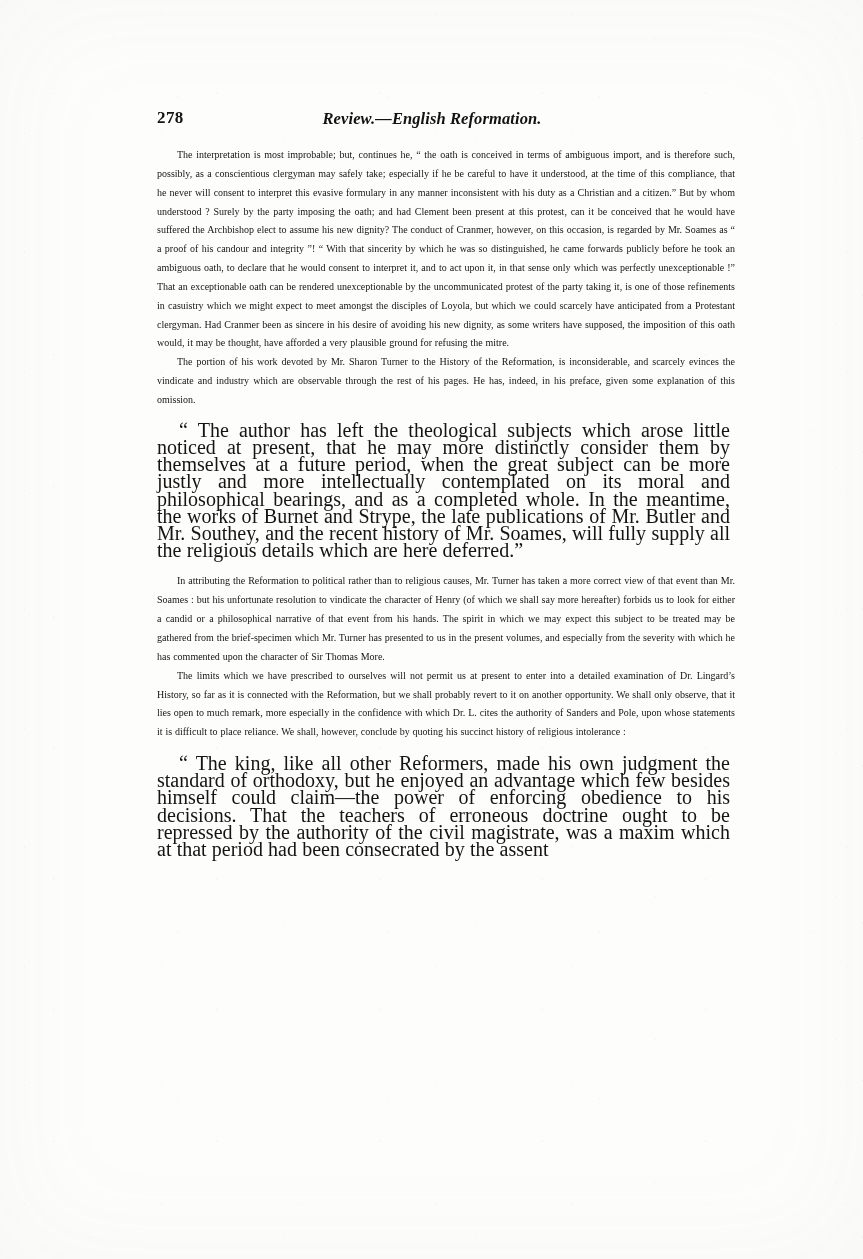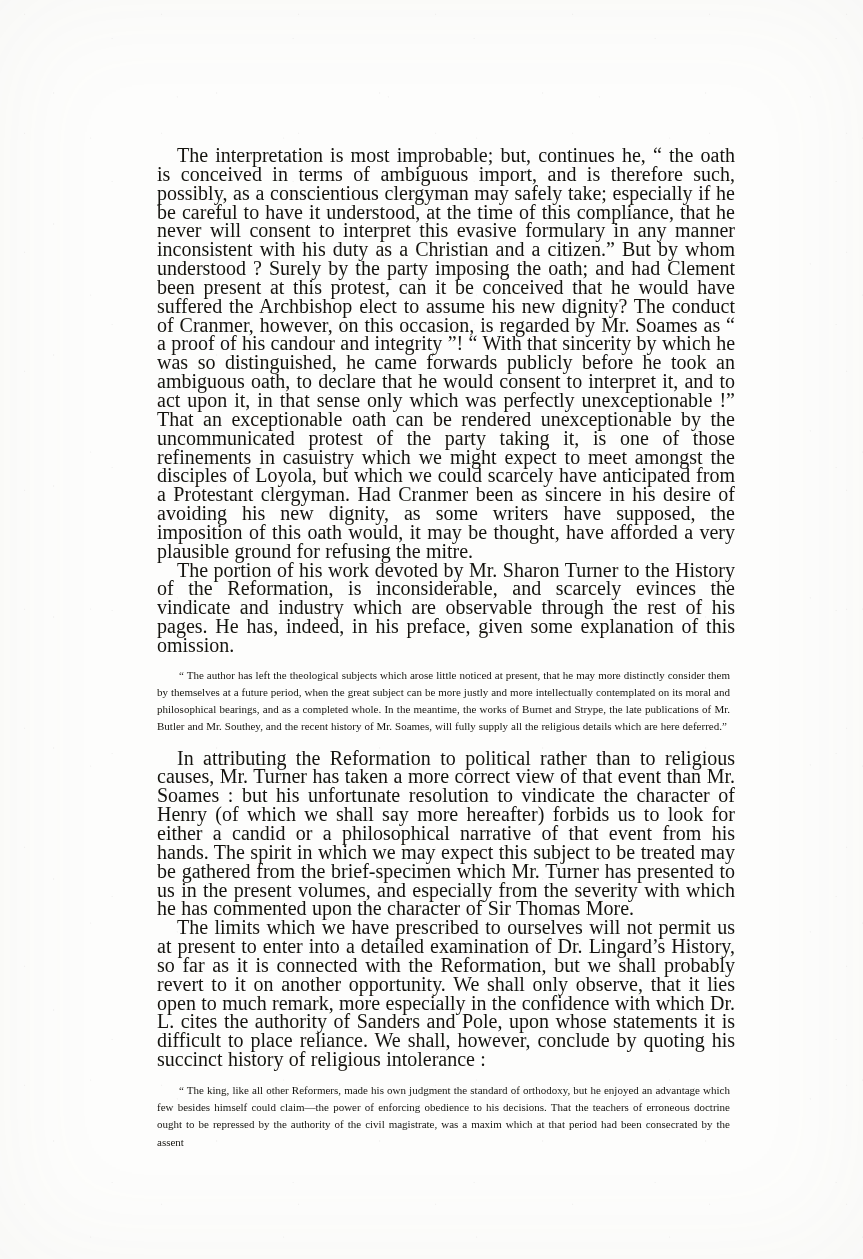--- a/index.html
+++ b/index.html
@@ -60,34 +60,34 @@
   .column {
     position: absolute;
     left: 157px;
     top: 146px;
     width: 578px;
   }
 
   p.body-par {
     margin: 0;
     font-family: "Liberation Serif", "DejaVu Serif", serif;
-    font-size: 20px;
+    font-size: 10px;
     line-height: 18.85px;
     color: #15140f;
     text-align: justify;
     text-justify: inter-word;
     text-indent: 20px;
     word-spacing: 0.35px;
     -webkit-font-smoothing: none;
   }
 
   p.quote-par {
     margin: 0;
     font-family: "Liberation Serif", "DejaVu Serif", serif;
-    font-size: 11px;
+    font-size: 20px;
     line-height: 17.2px;
     color: #15140f;
     text-align: justify;
     text-justify: inter-word;
     text-indent: 22px;
     width: 573px;
     word-spacing: 0.2px;
   }
 
   .gap-quote-before { height: 12px; }
@@ -107,20 +107,24 @@
       radial-gradient(circle at 33% 71%, rgba(60,55,50,0.09) 0.6px, transparent 0.9px),
       radial-gradient(circle at 47% 88%, rgba(60,55,50,0.07) 0.6px, transparent 0.9px);
     background-size: 137px 119px, 181px 143px, 211px 167px, 163px 131px, 193px 157px;
   }
 </style>
 </head>
 <body>
 
 <div class="page">
 
+  <div class="running-head">
+    <span class="folio">278</span>
+    <span class="head-title">Review.—English Reformation.</span>
+  </div>
 
   <div class="column">
 
     <p class="body-par">The interpretation is most improbable; but, continues he, “ the oath is conceived in terms of ambiguous import, and is therefore such, possibly, as a conscientious clergyman may safely take; especially if he be careful to have it understood, at the time of this compliance, that he never will consent to interpret this evasive formulary in any manner inconsistent with his duty as a Christian and a citizen.”    But by whom understood ?    Surely by the party imposing the oath; and had Clement been present at this protest, can it be conceived that he would have suffered the Archbishop elect to assume his new dignity?    The conduct of Cranmer, however, on this occasion, is regarded by Mr. Soames as “ a proof of his candour and integrity ”!    “ With that sincerity by which he was so distinguished, he came forwards publicly before he took an ambiguous oath, to declare that he would consent to interpret it, and to act upon it, in that sense only which was perfectly unexceptionable !” That an exceptionable oath can be rendered unexceptionable by the uncommunicated protest of the party taking it, is one of those refinements in casuistry which we might expect to meet amongst the disciples of Loyola, but which we could scarcely have anticipated from a Protestant clergyman.    Had Cranmer been as sincere in his desire of avoiding his new dignity, as some writers have supposed, the imposition of this oath would, it may be thought, have afforded a very plausible ground for refusing the mitre.</p>
 
     <p class="body-par">The portion of his work devoted by Mr. Sharon Turner to the History of the Reformation, is inconsiderable, and scarcely evinces the vindicate and industry which are observable through the rest of his pages.    He has, indeed, in his preface, given some explanation of this omission.</p>
 
     <div class="gap-quote-before"></div>
 
     <p class="quote-par">“ The author has left the theological subjects which arose little noticed at present, that he may more distinctly consider them by themselves at a future period, when the great subject can be more justly and more intellectually contemplated on its moral and philosophical bearings, and as a completed whole. In the meantime, the works of Burnet and Strype, the late publications of Mr. Butler and Mr. Southey, and the recent history of Mr. Soames, will fully supply all the religious details which are here deferred.”</p>

